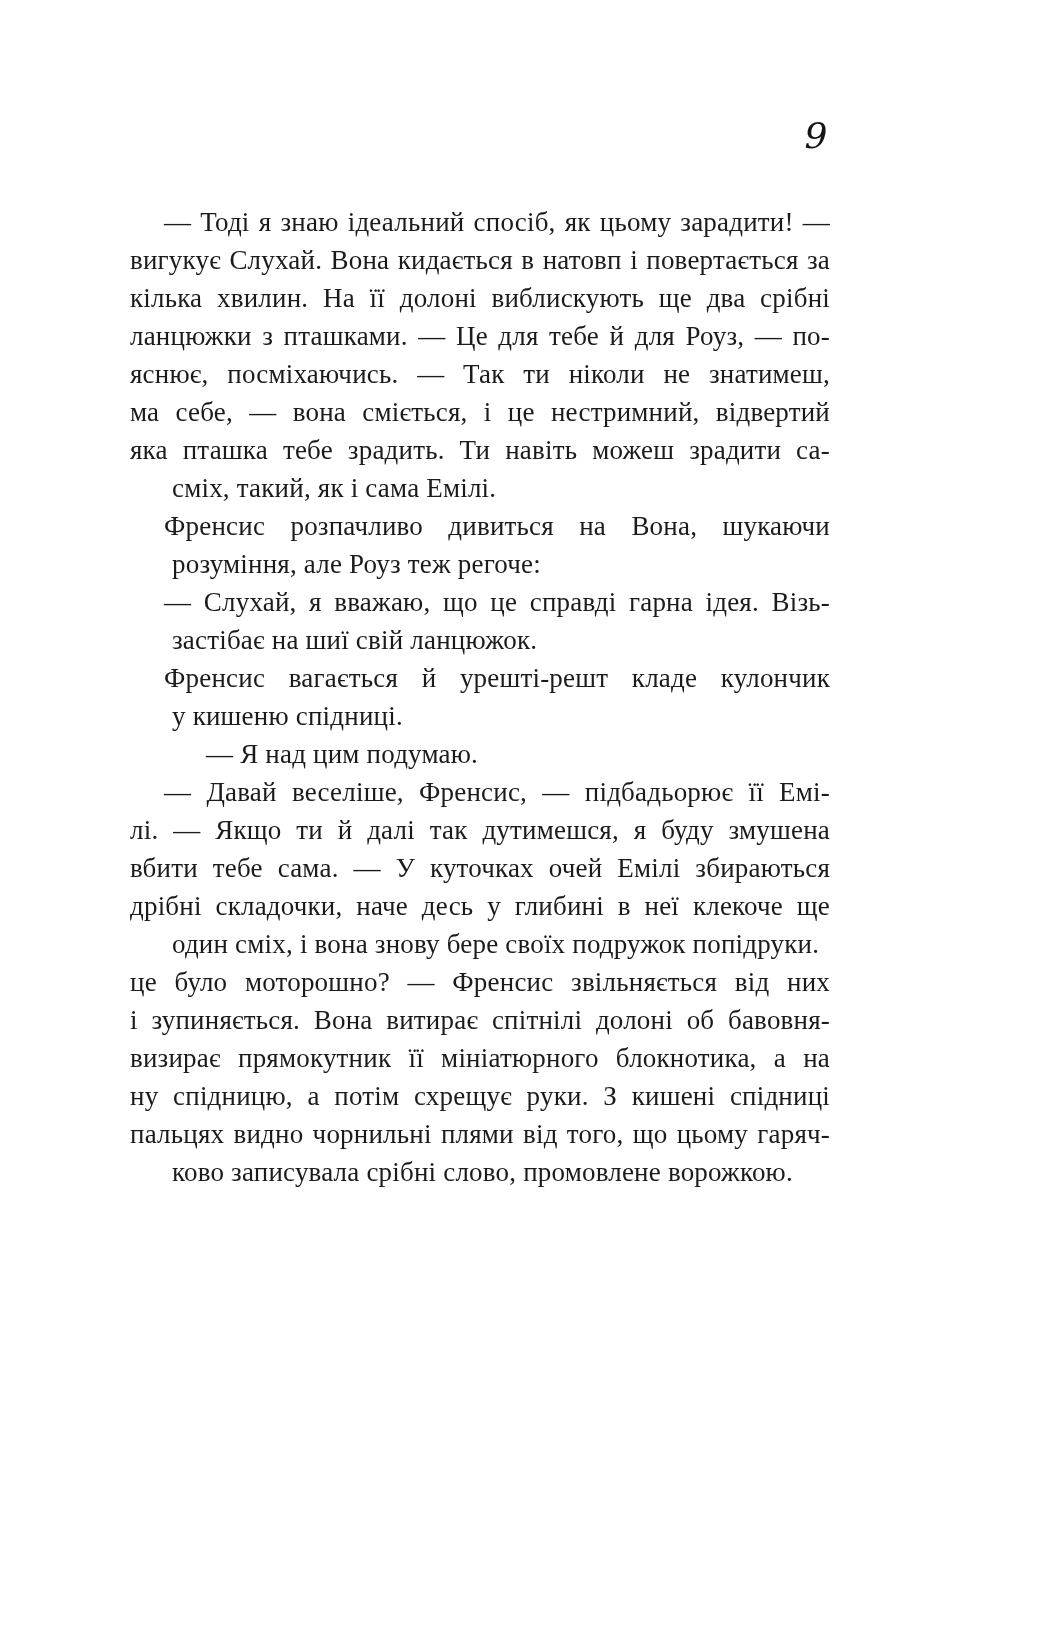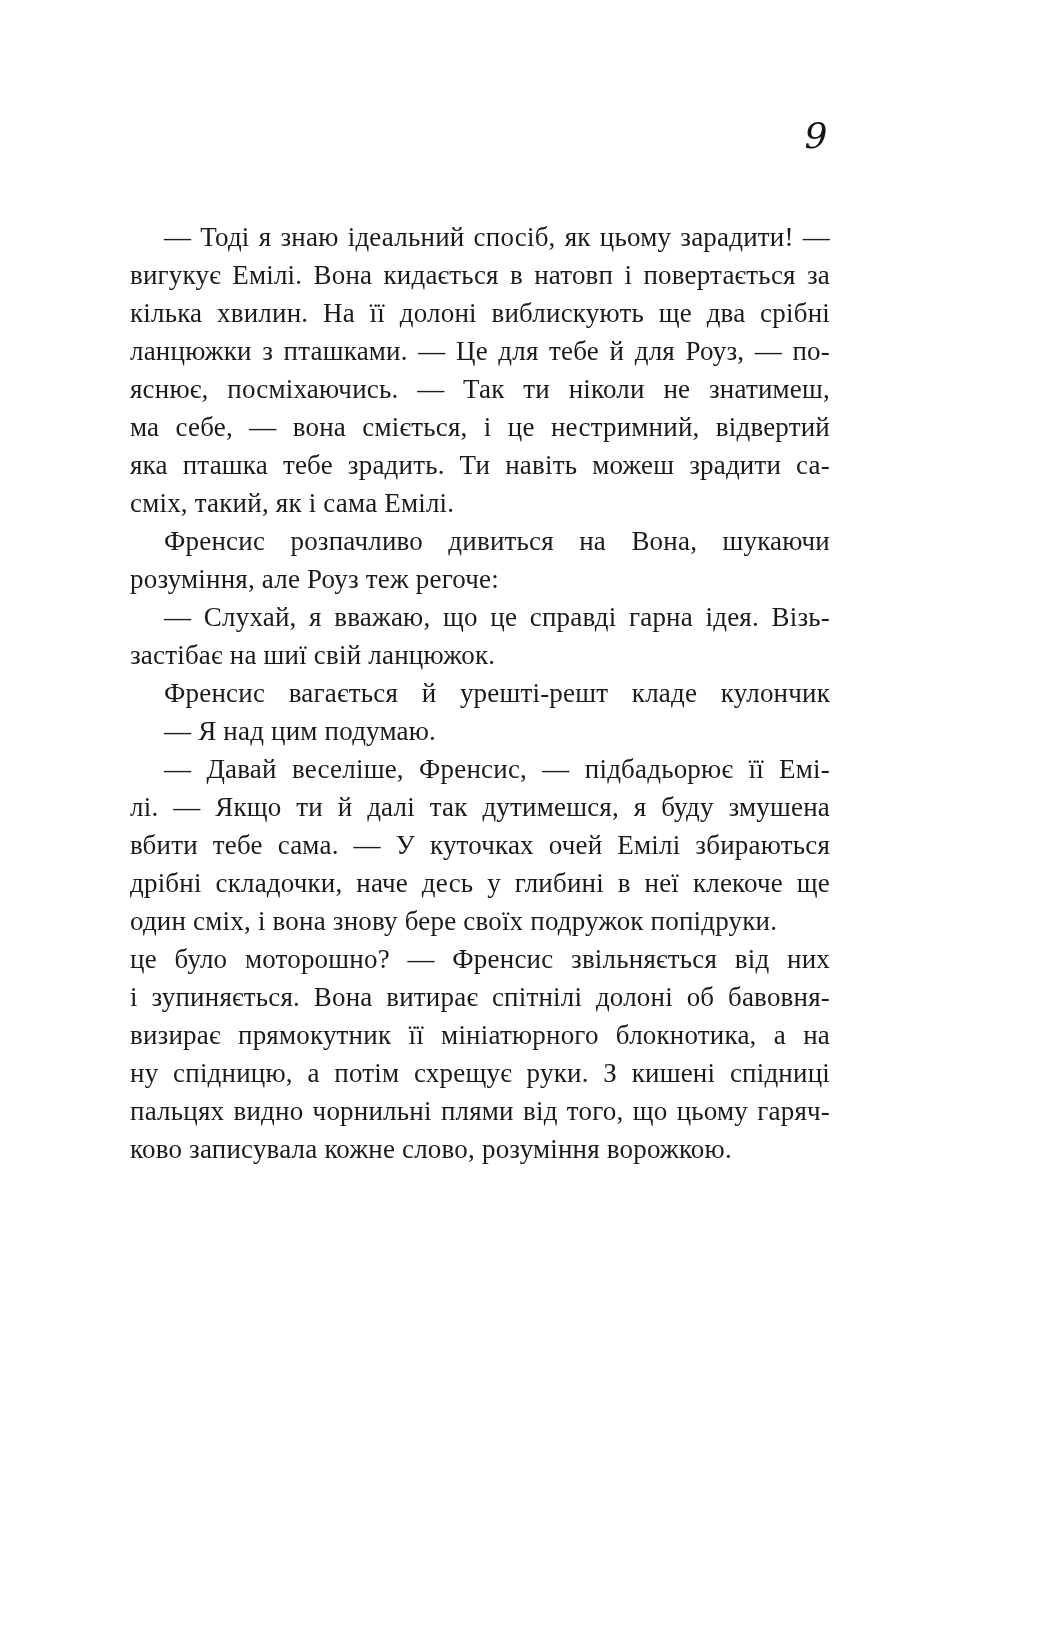--- a/index.html
+++ b/index.html
@@ -24,82 +24,84 @@
     text-align: center;
     font-family: "DejaVu Serif", "Liberation Serif", serif;
     font-style: italic;
     font-size: 36px;
     line-height: 1;
     color: #151515;
   }
   .text-block {
     position: absolute;
     left: 130px;
-    top: 218px;
+    top: 203px;
     width: 700px;
   }
   .paragraph {
     margin: 0;
     padding: 0;
   }
   .line {
     font-size: 27px;
     line-height: 38px;
     height: 38px;
     white-space: normal;
     text-align: justify;
     text-align-last: justify;
     letter-spacing: 0.2px;
   }
   .line.first {
     padding-left: 34px;
   }
   .line.last {
     text-align-last: left;
+    margin-left: 42px;
   }
 </style>
 </head>
 <body>
 
 <div class="book-page">
   <div class="page-number">9</div>
   <div class="text-block">
       <div class="paragraph">
         <div class="line first">— Тоді я знаю ідеальний спосіб, як цьому зарадити! —</div>
-        <div class="line">вигукує Емілі. Вона кидається в натовп і повертається за</div>
+        <div class="line">вигукує Слухай. Вона кидається в натовп і повертається за</div>
         <div class="line">кілька хвилин. На її долоні виблискують ще два срібні</div>
         <div class="line">ланцюжки з пташками. — Це для тебе й для Роуз, — по-</div>
         <div class="line">яснює, посміхаючись. — Так ти ніколи не знатимеш,</div>
         <div class="line">ма себе, — вона сміється, і це нестримний, відвертий</div>
         <div class="line">яка пташка тебе зрадить. Ти навіть можеш зрадити са-</div>
         <div class="line last">сміх, такий, як і сама Емілі.</div>
       </div>
       <div class="paragraph">
         <div class="line first">Френсис розпачливо дивиться на Вона, шукаючи</div>
         <div class="line last">розуміння, але Роуз теж регоче:</div>
       </div>
       <div class="paragraph">
         <div class="line first">— Слухай, я вважаю, що це справді гарна ідея. Візь-</div>
         <div class="line last">застібає на шиї свій ланцюжок.</div>
       </div>
       <div class="paragraph">
         <div class="line first">Френсис вагається й урешті-решт кладе кулончик</div>
+        <div class="line last">у кишеню спідниці.</div>
       </div>
       <div class="paragraph">
         <div class="line first last">— Я над цим подумаю.</div>
       </div>
       <div class="paragraph">
         <div class="line first">— Давай веселіше, Френсис, — підбадьорює її Емі-</div>
         <div class="line">лі. — Якщо ти й далі так дутимешся, я буду змушена</div>
         <div class="line">вбити тебе сама. — У куточках очей Емілі збираються</div>
         <div class="line">дрібні складочки, наче десь у глибині в неї клекоче ще</div>
         <div class="line last">один сміх, і вона знову бере своїх подружок попідруки.</div>
       </div>
       <div class="paragraph">
         <div class="line">це було моторошно? — Френсис звільняється від них</div>
         <div class="line">і зупиняється. Вона витирає спітнілі долоні об бавовня-</div>
         <div class="line">визирає прямокутник її мініатюрного блокнотика, а на</div>
         <div class="line">ну спідницю, а потім схрещує руки. З кишені спідниці</div>
         <div class="line">пальцях видно чорнильні плями від того, що цьому гаряч-</div>
-        <div class="line last">ково записувала кожне слово, розуміння ворожкою.</div>
+        <div class="line last">ково записувала срібні слово, промовлене ворожкою.</div>
       </div>
     </div>
 </div>
 
 </body></html>

